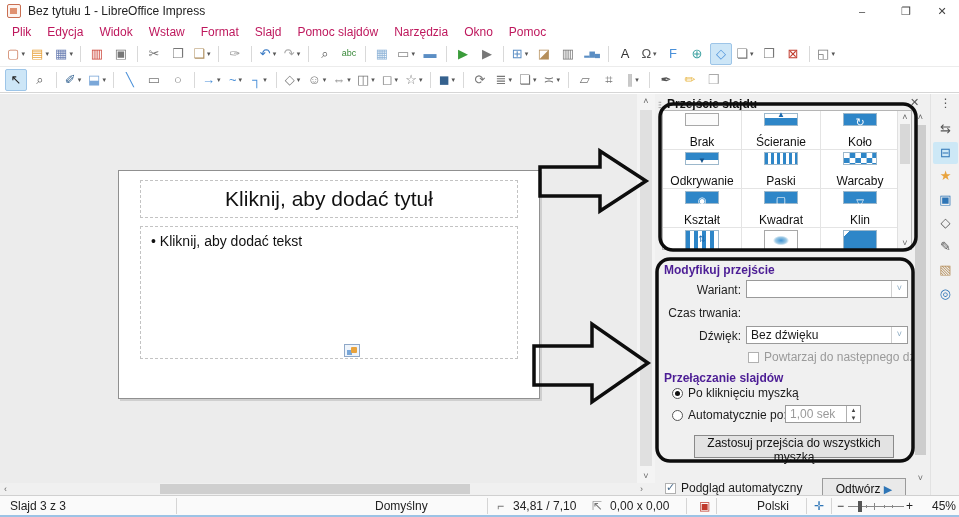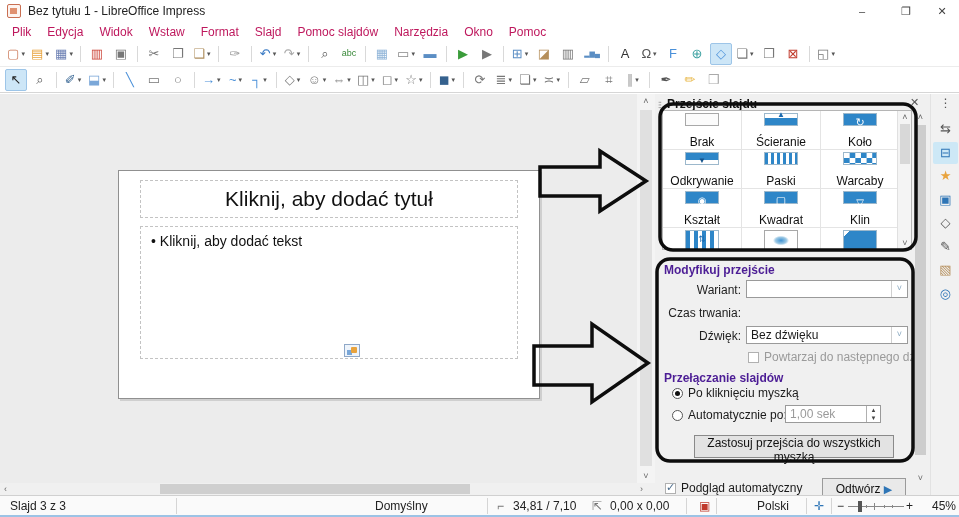--- a/index.html
+++ b/index.html
@@ -465,21 +465,21 @@
 
   <div class="sect-head" style="left:9px; top:277px;">Przełączanie slajdów</div>
 
   <div style="position:absolute; left:17px; top:292px;">
     <span class="rad sel"></span><span>Po kliknięciu myszką</span>
   </div>
 
   <div style="position:absolute; left:17px; top:314px;">
     <span class="rad"></span><span>Automatycznie po:</span>
   </div>
-  <div class="field disabled" style="left:130px; top:311px; width:96px;align-items:center;">
+  <div class="field disabled" style="left:130px; top:311px; width:76px;align-items:center;">
     <span>1,00 sek</span>
     <span class="spin">
         <span>▲</span>
         <span>▼</span>
       </span>
   </div>
 
   <button id="apply-btn">Zastosuj przejścia do wszystkich myszką</button>
 
   <div id="preview-row">

